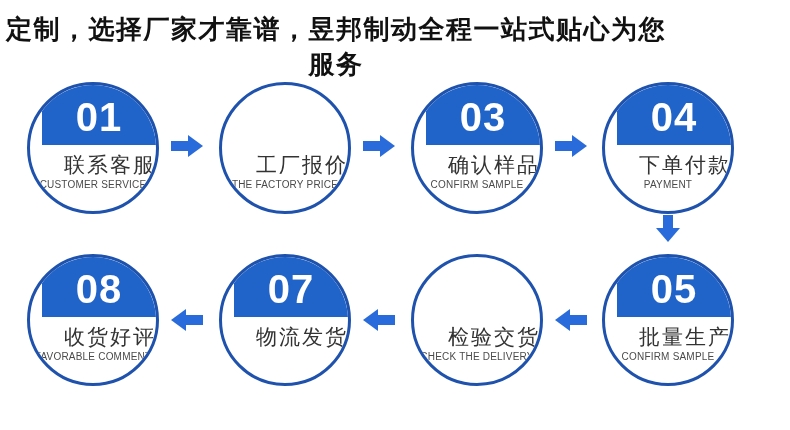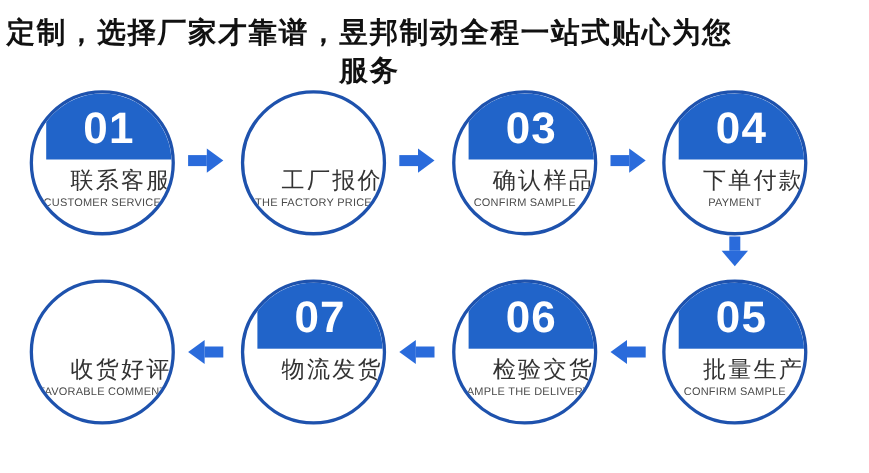--- a/index.html
+++ b/index.html
@@ -160,20 +160,23 @@
   <div class="cn">下单付款</div>
   <div class="en">PAYMENT</div>
 </div>
 
 <div class="arrow-down" style="left:656px;top:215px">
   <span class="shaft"></span>
     <span class="head"></span>
 </div>
 
 <div class="circle" style="left:27px;top:254px">
+  <div class="half-top">
+    <span class="num">08</span>
+  </div>
   <div class="cn">收货好评</div>
   <div class="en">FAVORABLE COMMENT</div>
 </div>
 
 <div class="arrow-left" style="left:171px;top:309px">
   <span class="head"></span>
     <span class="shaft"></span>
 </div>
 
 <div class="circle" style="left:219px;top:254px">
@@ -182,25 +185,22 @@
   </div>
   <div class="cn">物流发货</div>
 </div>
 
 <div class="arrow-left" style="left:363px;top:309px">
   <span class="head"></span>
     <span class="shaft"></span>
 </div>
 
 <div class="circle" style="left:411px;top:254px">
-  <div class="half-top">
-    <span class="num">06</span>
-  </div>
   <div class="cn">检验交货</div>
-  <div class="en">SAMPLE THE DELIVERY</div>
+  <div class="en">CHECK THE DELIVERY</div>
 </div>
 
 <div class="arrow-left" style="left:555px;top:309px">
   <span class="head"></span>
     <span class="shaft"></span>
 </div>
 
 <div class="circle" style="left:602px;top:254px">
   <div class="half-top">
     <span class="num">05</span>

